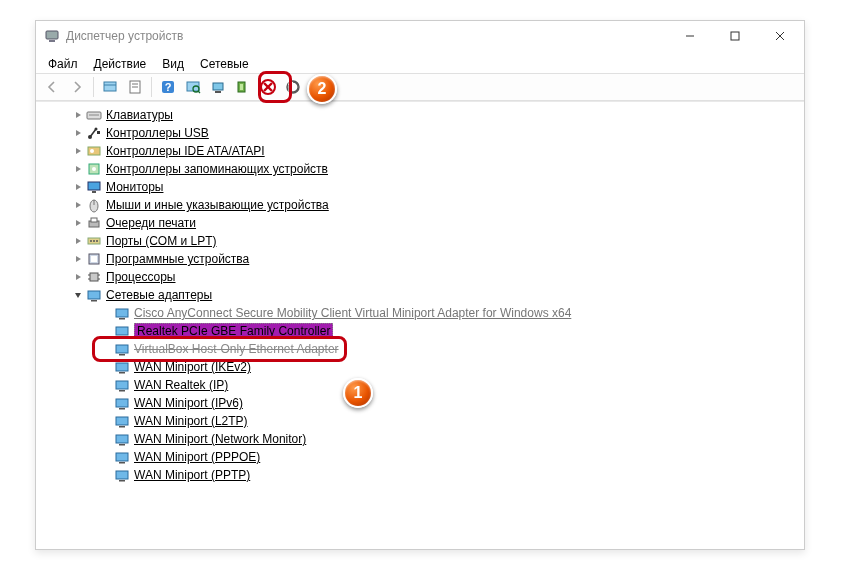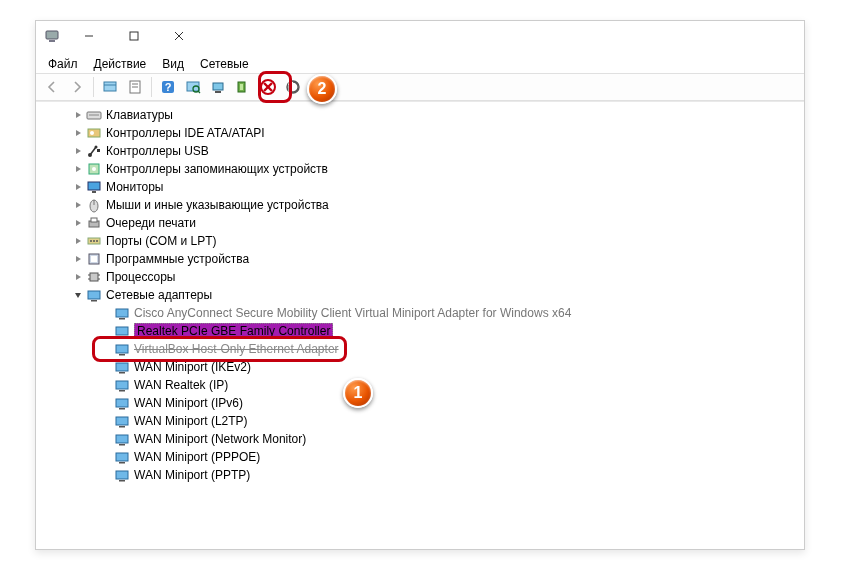--- a/index.html
+++ b/index.html
@@ -102,21 +102,21 @@
     font-size: 10px;
     margin-right: 2px;
     flex-shrink: 0;
   }
   .arrow.empty { visibility: hidden; }
   .row .dev-icon {
     width: 16px; height: 16px; margin-right: 4px;
     display: inline-flex; align-items: center; justify-content: center;
     flex-shrink: 0;
   }
-  .row .label { font-size: 12px; color: #000; }
+  .row .label { font-size: 12px; color: #000; text-decoration: underline; }
   .row.dim .label { color: #777; }
   .row.selected .label-wrap {
     border: 1px dotted #888;
     padding: 0 2px;
     background: #a21caf;
   }
 
   
   .highlight-box {
     border: 3px solid #c4000f;
@@ -148,20 +148,21 @@
 
 <div class="window">
 
   <div class="titlebar">
     <span class="app-icon">
       <svg width="16" height="16" viewBox="0 0 16 16">
           <rect x="2" y="3" width="12" height="8" rx="1" fill="#9aa" stroke="#556"></rect>
           <rect x="5" y="12" width="6" height="2" fill="#778"></rect>
         </svg>
     </span>
+    <span class="title">Диспетчер устройств</span>
     <div class="win-controls">
       <div class="win-btn">
         <svg width="10" height="10">
             <line x1="1" y1="5" x2="9" y2="5" stroke="#333" stroke-width="1"></line>
           </svg>
       </div>
       <div class="win-btn">
         <svg width="10" height="10">
             <rect x="1" y="1" width="8" height="8" fill="none" stroke="#333" stroke-width="1"></rect>
           </svg>
@@ -269,42 +270,42 @@
   </div>
         <div class="row">
     <span class="indent" style="width:28px"></span>
     <span class="arrow">
             <svg width="10" height="10">
               <path d="M3 2 L8 5 L3 8 Z" fill="#888"></path>
             </svg>
           </span>
     <span class="dev-icon">
             <svg width="16" height="16" viewBox="0 0 16 16">
-              <rect x="2" y="4" width="12" height="8" fill="#e8c77a" stroke="#8a6"></rect>
-              <circle cx="6" cy="8" r="2" fill="#fff"></circle>
-            </svg>
-          </span>
-    <span class="label">Контроллеры IDE ATA/ATAPI</span>
-  </div>
-        <div class="row">
-    <span class="indent" style="width:28px"></span>
-    <span class="arrow">
-            <svg width="10" height="10">
-              <path d="M3 2 L8 5 L3 8 Z" fill="#888"></path>
-            </svg>
-          </span>
-    <span class="dev-icon">
-            <svg width="16" height="16" viewBox="0 0 16 16">
               <circle cx="4" cy="12" r="2" fill="#333"></circle>
               <path d="M4 12 L10 4" stroke="#333" stroke-width="1.5"></path>
               <circle cx="10" cy="4" r="1.5" fill="#333"></circle>
               <rect x="11" y="6" width="3" height="3" fill="#333"></rect>
             </svg>
           </span>
     <span class="label">Контроллеры USB</span>
+  </div>
+        <div class="row">
+    <span class="indent" style="width:28px"></span>
+    <span class="arrow">
+            <svg width="10" height="10">
+              <path d="M3 2 L8 5 L3 8 Z" fill="#888"></path>
+            </svg>
+          </span>
+    <span class="dev-icon">
+            <svg width="16" height="16" viewBox="0 0 16 16">
+              <rect x="2" y="4" width="12" height="8" fill="#e8c77a" stroke="#8a6"></rect>
+              <circle cx="6" cy="8" r="2" fill="#fff"></circle>
+            </svg>
+          </span>
+    <span class="label">Контроллеры IDE ATA/ATAPI</span>
   </div>
         <div class="row">
     <span class="indent" style="width:28px"></span>
     <span class="arrow">
             <svg width="10" height="10">
               <path d="M3 2 L8 5 L3 8 Z" fill="#888"></path>
             </svg>
           </span>
     <span class="dev-icon">
             <svg width="16" height="16" viewBox="0 0 16 16">

